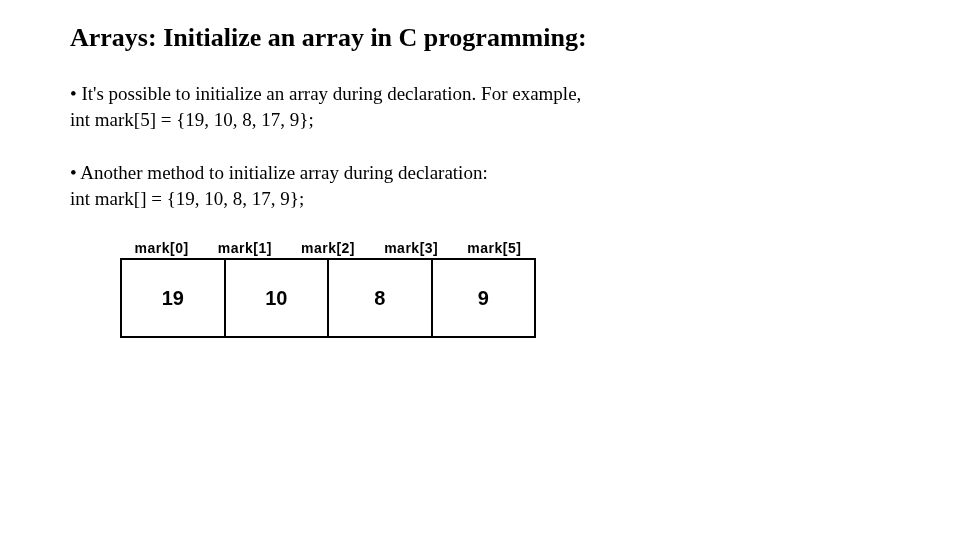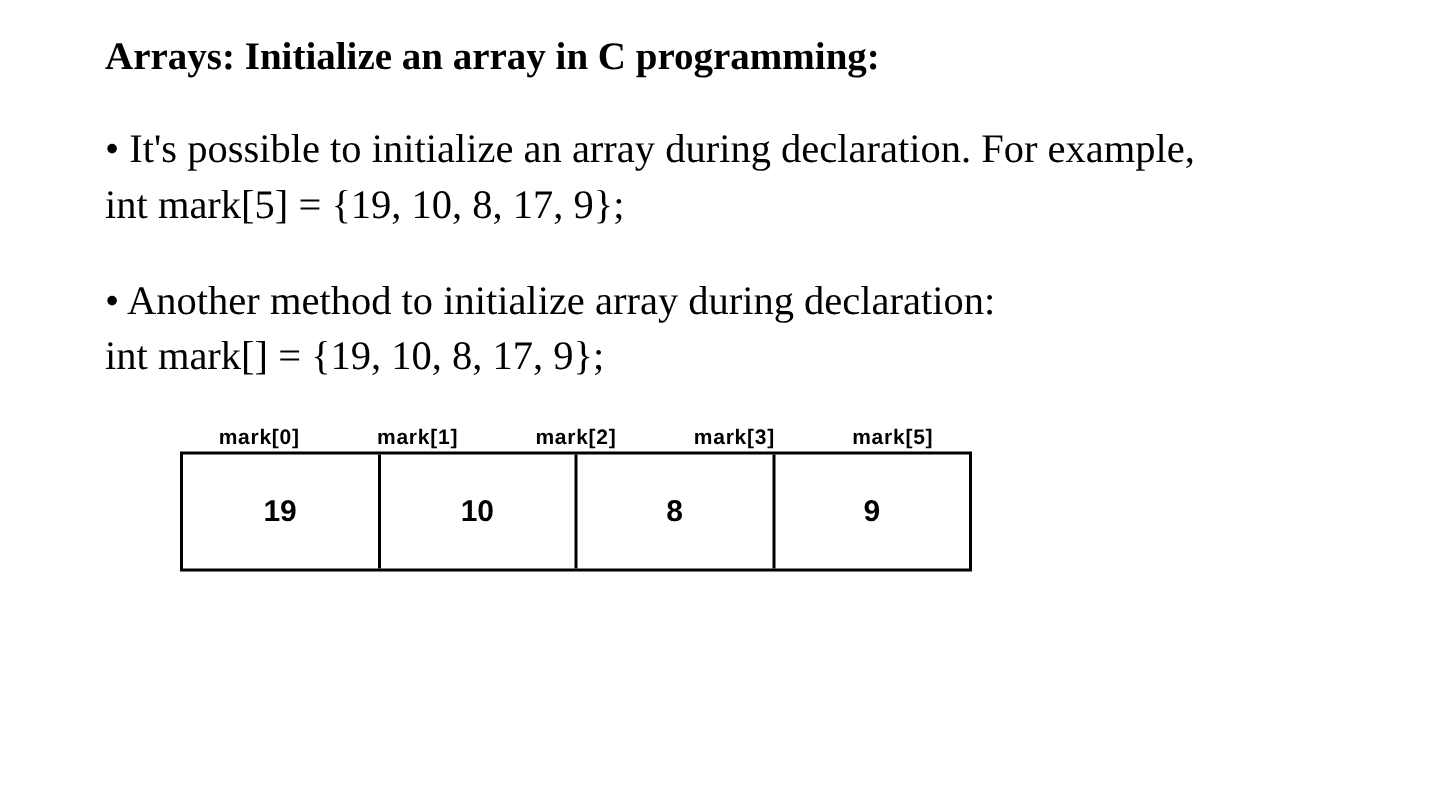--- a/index.html
+++ b/index.html
@@ -15,31 +15,31 @@
     box-sizing: border-box;
     padding: 18px 60px 0 70px;
   }
   .title {
     font-size: 26px;
     font-weight: bold;
     margin: 4px 0 28px 0;
     line-height: 1.2;
   }
   .para {
-    font-size: 27px;
+    font-size: 19px;
     line-height: 1.35;
     margin-bottom: 28px;
   }
   .para .line {
     display: block;
   }
   
   .diagram {
     margin: 12px 0 0 50px;
-    width: 528px;
+    width: 416px;
     font-family: Verdana, Arial, sans-serif;
     -webkit-font-smoothing: none;
   }
   .labels-row {
     display: flex;
   }
   .labels-row .cell-label {
     flex: 1 1 0;
     text-align: center;
     font-size: 14px;

